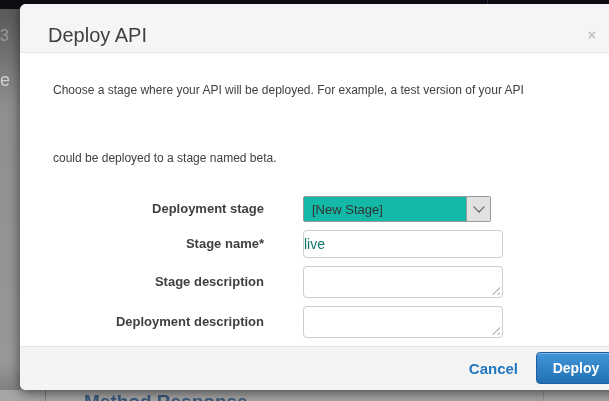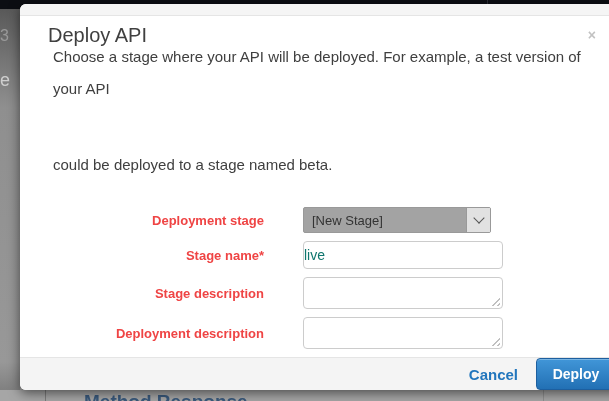--- a/index.html
+++ b/index.html
@@ -27,26 +27,26 @@
   
   .modal{position:absolute;left:20px;top:4px;width:608px;height:386px;
     background:#fff;border-radius:6px;box-shadow:0 3px 12px rgba(0,0,0,.55);
     display:flex;flex-direction:column;z-index:2;}
   .modal-header{height:65px;background:#f5f5f5;border-bottom:1px solid #e5e5e5;
     border-radius:6px 6px 0 0;position:relative;box-sizing:border-box;}
   .modal-title{position:absolute;left:28px;top:20px;font-size:20px;color:#404040;}
   .modal-close{position:absolute;right:32px;top:24px;font-size:14px;font-weight:bold;
     color:#c2c2c2;cursor:pointer;line-height:1;}
   .modal-body{flex:1;background:#fff;padding:25px 28px 0 33px;box-sizing:border-box;}
-  .modal-desc{font-size:15px;color:#3f3f3f;line-height:32px;margin:0 0 26px 0;}
+  .modal-desc{font-size:12px;color:#3f3f3f;line-height:24px;margin:0 0 26px 0;}
   
   .form-row{display:flex;align-items:center;margin-bottom:8px;}
   .form-label{width:211px;text-align:right;margin-right:39px;
-    font-size:13px;font-weight:bold;color:#ef4444;}
-  .select{width:188px;height:26px;border:1px solid #999;background:#a3a3a3;
+    font-size:13px;font-weight:bold;color:#404040;}
+  .select{width:188px;height:26px;border:1px solid #999;background:#14b8a6;
     border-radius:2px;display:flex;box-sizing:border-box;cursor:pointer;}
   .select-value{flex:1;font-size:13px;color:#333;padding:5px 0 0 8px;overflow:hidden;white-space:nowrap;}
   .select-btn{width:23px;background:#e1e1e1;border-left:1px solid #999;
     display:flex;align-items:center;justify-content:center;}
   .chevron{width:7px;height:7px;border-right:1.5px solid #555;border-bottom:1.5px solid #555;
     transform:rotate(45deg);margin-top:-4px;}
   .text-input{width:200px;height:28px;border:1px solid #ccc;border-radius:4px;
     padding:0 0;font-size:14px;color:#0f766e;box-sizing:border-box;
     font-family:"Liberation Sans",sans-serif;outline:none;}
   .textarea-box{width:200px;height:32px;border:1px solid #ccc;border-radius:4px;

